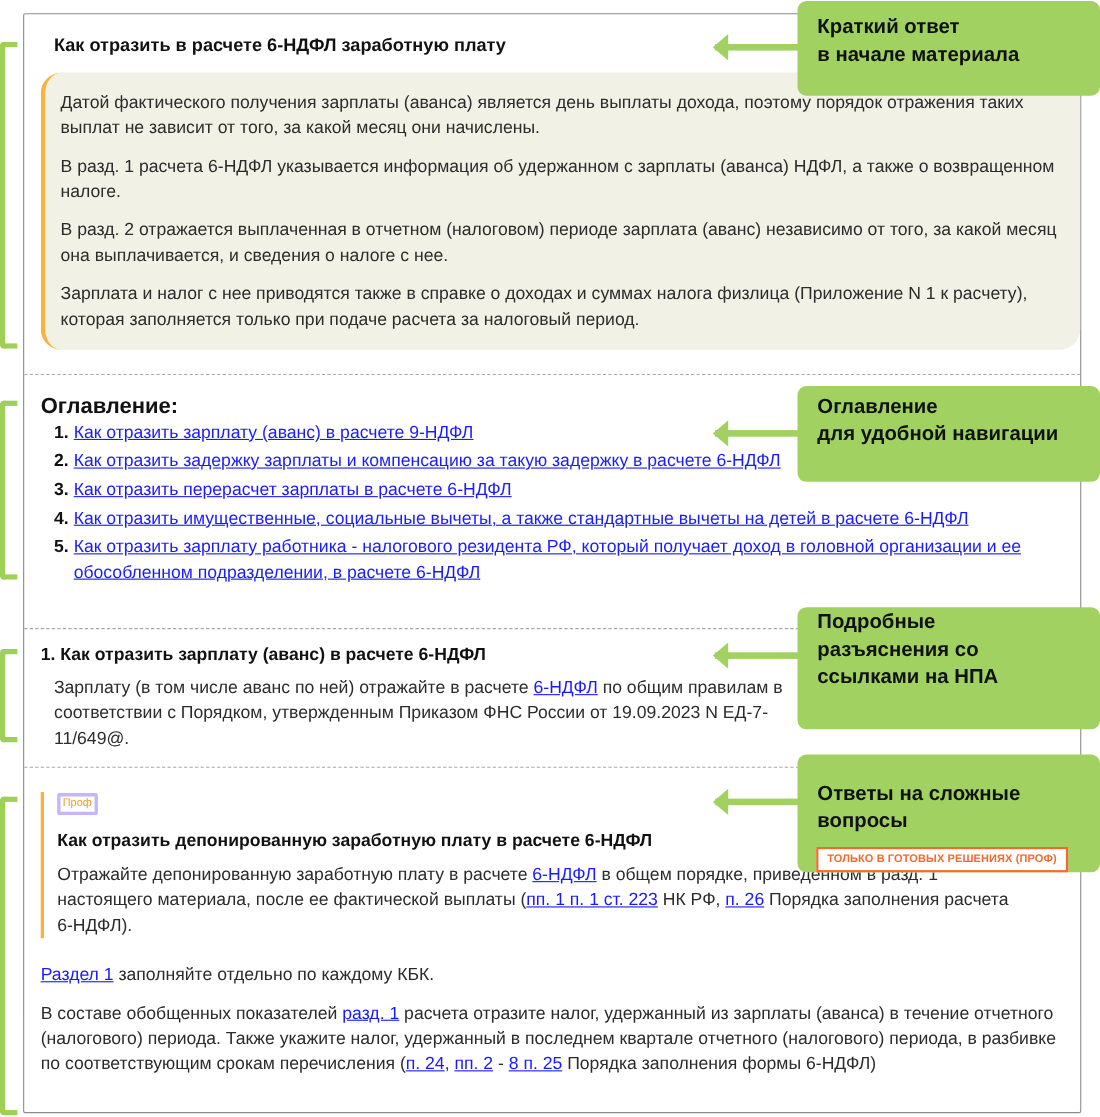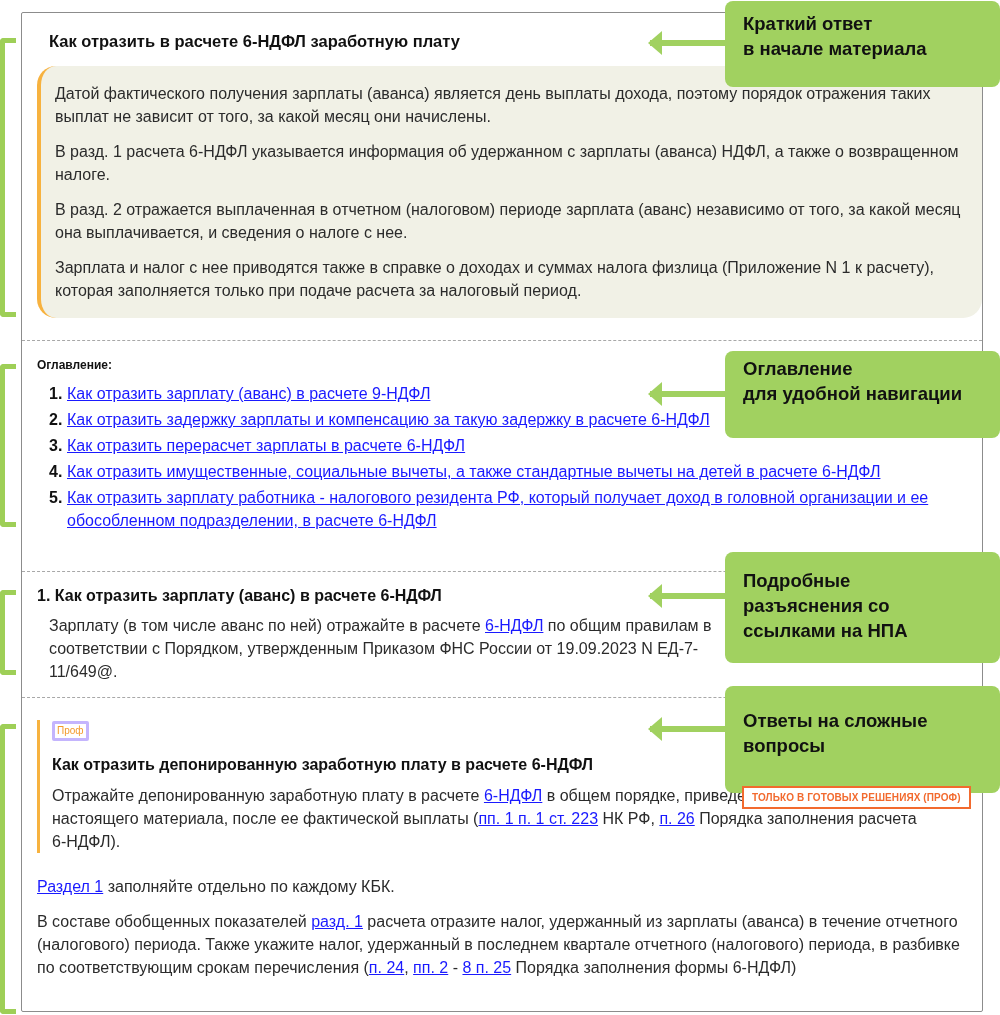--- a/index.html
+++ b/index.html
@@ -9,21 +9,21 @@
 
   .doc { position: absolute; left: 21px; top: 12px; width: 962px; height: 1000px; border: 1px solid #8c8c8c; border-radius: 2px; background: #fff; }
 
   .sect-divider { position: absolute; left: 22px; width: 960px; height: 0; border-top: 1px dashed #a8a8a8; }
 
   .title { position: absolute; left: 49px; top: 32px; font-weight: bold; font-size: 16.5px; color: #111; }
 
   .summary { position: absolute; left: 37px; top: 66px; width: 945px; height: 252px; background: #f1f1e6; border-left: 4px solid #f7b23f; padding: 16px 14px 0 14px; border-radius: 19px; }
   .summary p { font-size: 16px; line-height: 23px; color: #2b2b2b; margin-bottom: 12px; }
 
-  .toc-head { position: absolute; left: 37px; top: 358px; font-weight: bold; font-size: 12px; color: #111; }
+  .toc-head { position: absolute; left: 37px; top: 358px; font-weight: bold; font-size: 20px; color: #111; }
   .toc { position: absolute; left: 49px; top: 382px; width: 880px; }
   .toc-item { display: flex; font-size: 16px; line-height: 23px; margin-bottom: 3px; }
   .toc-num { font-weight: bold; width: 18px; flex: none; color: #111; }
   .toc-link { color: #1a1aff; text-decoration: underline; }
 
   .s1-head { position: absolute; left: 37px; top: 587px; font-weight: bold; font-size: 16px; color: #111; }
   .s1-body { position: absolute; left: 49px; top: 614px; width: 680px; font-size: 16px; line-height: 23px; color: #2b2b2b; }
 
   .prof-block { position: absolute; left: 37px; top: 720px; width: 940px; height: 133px; border-left: 3px solid #f7b23f; padding-left: 12px; }
   .prof-label { display: flex; align-items: center; height: 22px; font-size: 16px; color: #222; }
@@ -33,21 +33,21 @@
 
   .tail { position: absolute; left: 37px; top: 875px; width: 935px; font-size: 16px; line-height: 23px; color: #2b2b2b; }
   .tail p { margin-bottom: 12px; }
 
   .bracket { position: absolute; left: 0; width: 16px; border: 5px solid #9ecf57; border-right: none; border-radius: 4px 0 0 4px; }
 
   .callout { position: absolute; left: 725px; width: 275px; background: #a1d160; border-radius: 8px; padding: 10px 0 0 18px; font-weight: bold; font-size: 18.5px; line-height: 25px; color: #111; }
   .arrow { position: absolute; left: 650px; height: 6px; width: 78px; background: #a1d160; }
   .arrow::before { content: ""; position: absolute; left: -2px; top: -9px; border-right: 14px solid #a1d160; border-top: 12px solid transparent; border-bottom: 12px solid transparent; }
 
-  .only-prof { display: inline-block; margin-top: 28px; margin-left: -1px; background: #fff; border: 2px solid #f26a2e; color: #f26a2e; font-size: 10px; font-weight: bold; padding: 3px 8px; line-height: 13px; letter-spacing: 0.1px; }
+  .only-prof { display: inline-block; margin-top: 12px; margin-left: -1px; background: #fff; border: 2px solid #f26a2e; color: #f26a2e; font-size: 10px; font-weight: bold; padding: 3px 8px; line-height: 13px; letter-spacing: 0.1px; }
 </style>
 </head>
 <body>
 
 <div class="doc"></div>
 
 <div class="title">Как отразить в расчете 6-НДФЛ заработную плату</div>
 
 <div class="summary">
   <p>Датой фактического получения зарплаты (аванса) является день выплаты дохода, поэтому порядок отражения таких выплат не зависит от того, за какой месяц они начислены.</p>
@@ -117,21 +117,21 @@
 <div class="arrow" style="top:726px"></div>
 
 <div class="callout" style="top:1px;height:86px">
   <div>Краткий ответ</div>
   <div>в начале материала</div>
 </div>
 <div class="callout" style="top:351px;height:87px;padding-top:5px">
   <div>Оглавление</div>
   <div>для удобной навигации</div>
 </div>
-<div class="callout" style="top:552px;height:111px;padding-top:16px">
+<div class="callout" style="top:552px;height:111px;padding-top:0">
   <div>Подробные</div>
   <div>разъяснения со</div>
   <div>ссылками на НПА</div>
 </div>
 <div class="callout" style="top:686px;height:107px;padding-top:22px">
   <div>Ответы на сложные</div>
   <div>вопросы</div>
   <span class="only-prof">ТОЛЬКО В ГОТОВЫХ РЕШЕНИЯХ (ПРОФ)</span>
 </div>
 

